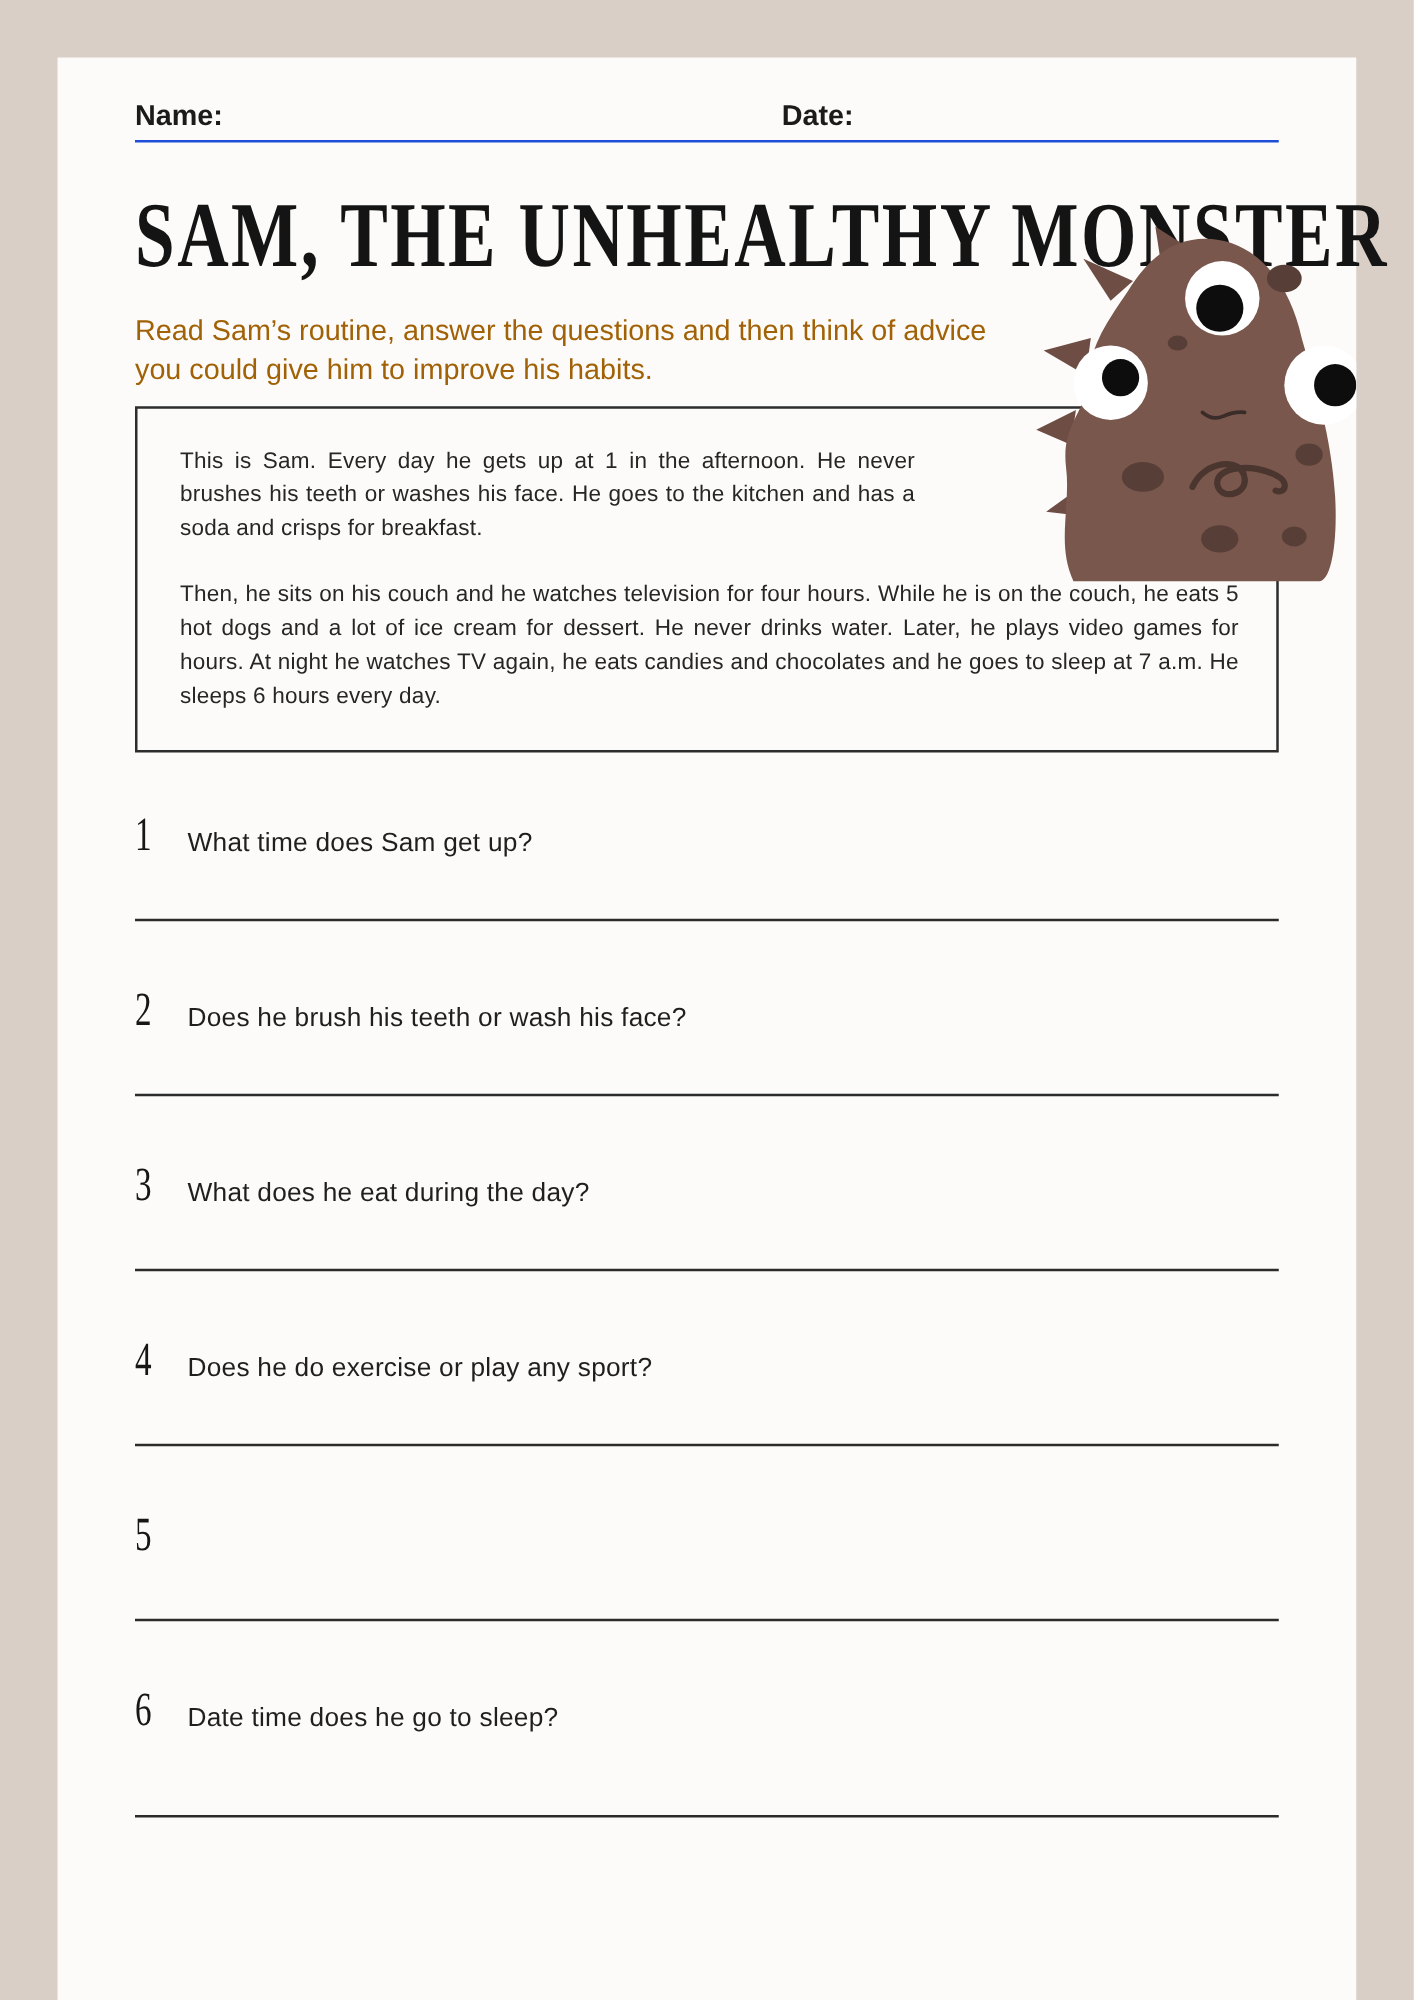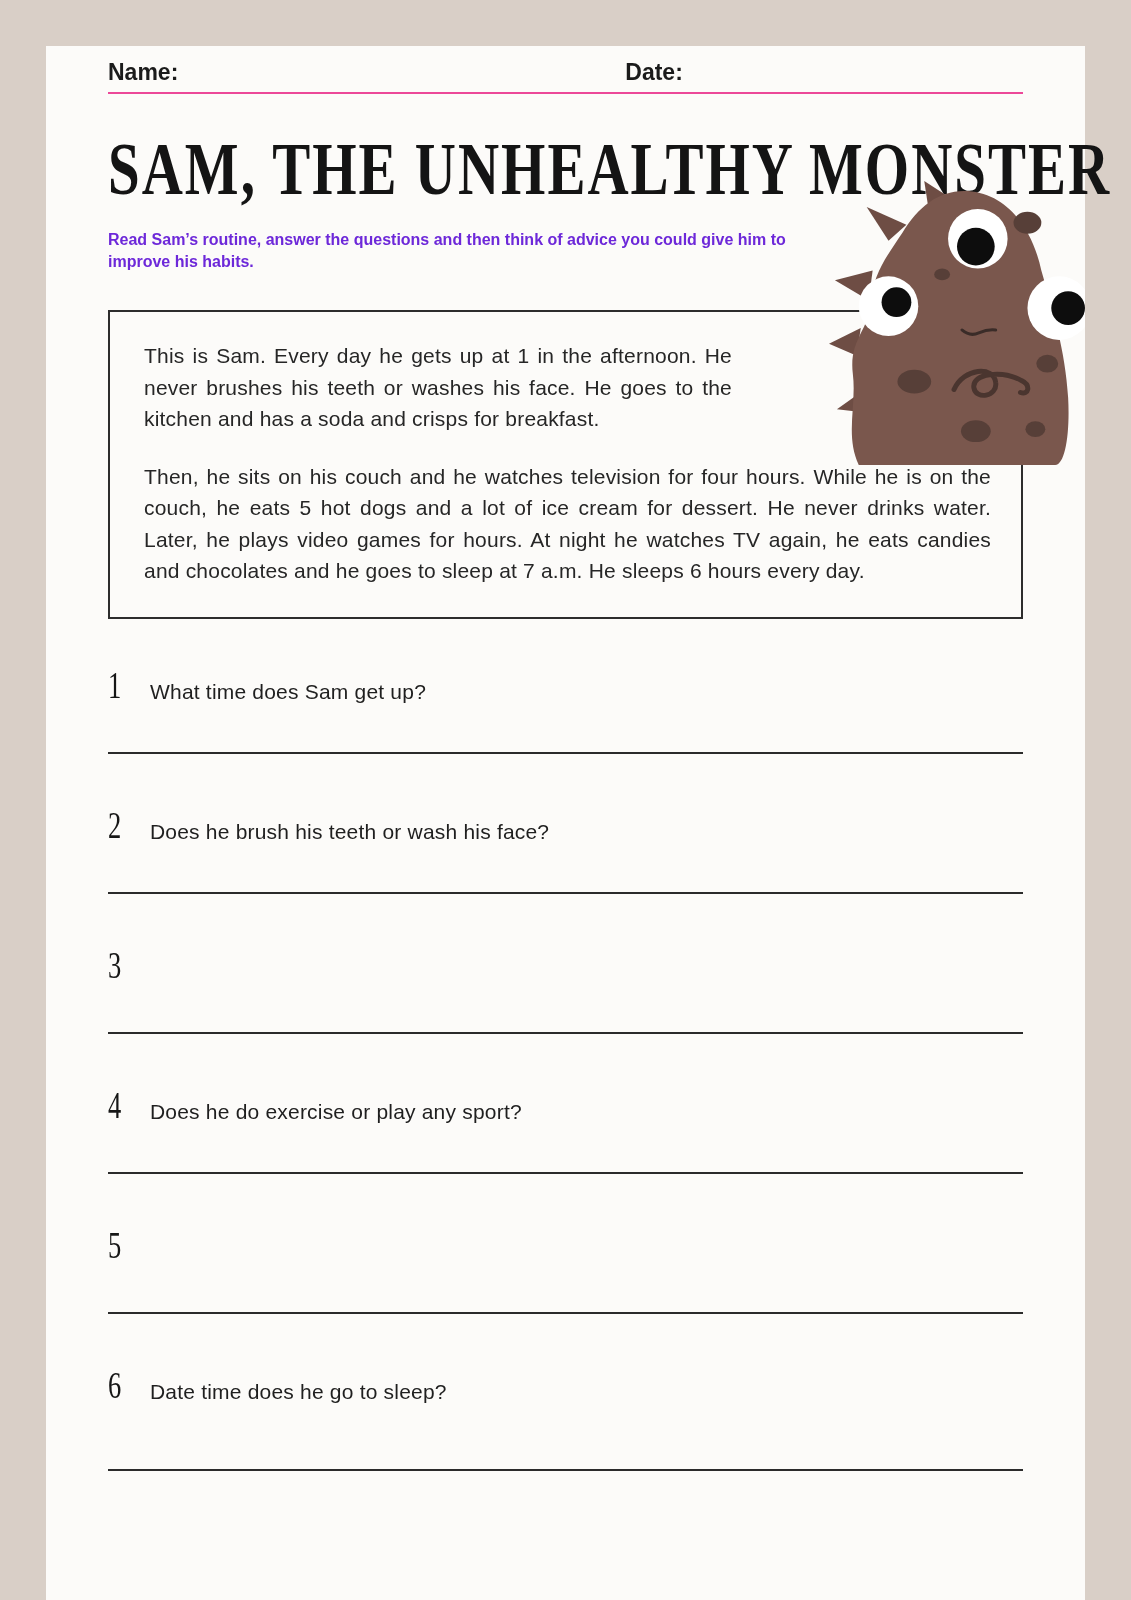--- a/index.html
+++ b/index.html
@@ -16,22 +16,22 @@
     position:absolute;
     top:46px; left:46px; right:46px; bottom:0;
     background:#fcfbf9;
     padding:0 62px;
   }
   
   .name-date-row {
     display:flex;
     align-items:flex-end;
     padding-top:24px;
-    height:48px;
-    border-bottom:2px solid #ec4899;
+    height:68px;
+    border-bottom:2px solid #1d4ed8;
   }
   .nd-label {
     font-size:23px;
     font-weight:bold;
     color:#1b1b1b;
     padding-bottom:6px;
   }
   .date-label { margin-left:447px; }
 
   
@@ -45,32 +45,32 @@
     color:#141414;
     transform:scaleY(1.3);
     transform-origin:left center;
     margin-bottom:14px;
   }
 
   
   .instructions {
     margin-top:28px;
     width:690px;
-    font-size:16px;
-    font-weight:bold;
+    font-size:23px;
+    font-weight:normal;
     line-height:1.35;
-    color:#6d28d9;
+    color:#a16207;
   }
 
   
   .passage-box {
-    margin-top:38px;
+    margin-top:14px;
     border:2px solid #2d2d2d;
     padding:28px 30px 30px 34px;
-    font-size:21px;
+    font-size:18px;
     line-height:1.5;
     color:#262626;
     position:relative;
     z-index:1;
   }
   .passage-box p { margin:0; text-align:justify; letter-spacing:0.2px; }
   .passage-p1 { width:588px; margin-bottom:26px !important; }
 
   
   .monster {
@@ -134,20 +134,21 @@
     <div class="q-head">
       <span class="q-num">2</span>
       <span class="q-text">Does he brush his teeth or wash his face?</span>
     </div>
     <div class="answer-line"></div>
   </div>
 
   <div class="q-block">
     <div class="q-head">
       <span class="q-num">3</span>
+      <span class="q-text">What does he eat during the day?</span>
     </div>
     <div class="answer-line"></div>
   </div>
 
   <div class="q-block">
     <div class="q-head">
       <span class="q-num">4</span>
       <span class="q-text">Does he do exercise or play any sport?</span>
     </div>
     <div class="answer-line"></div>

